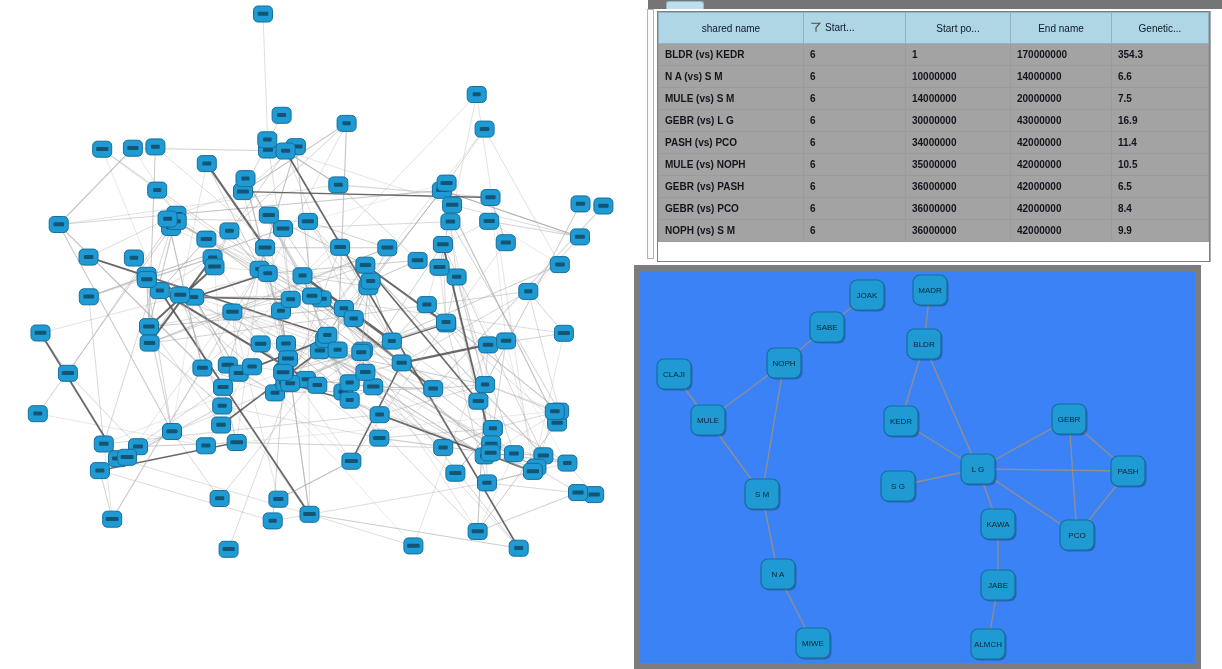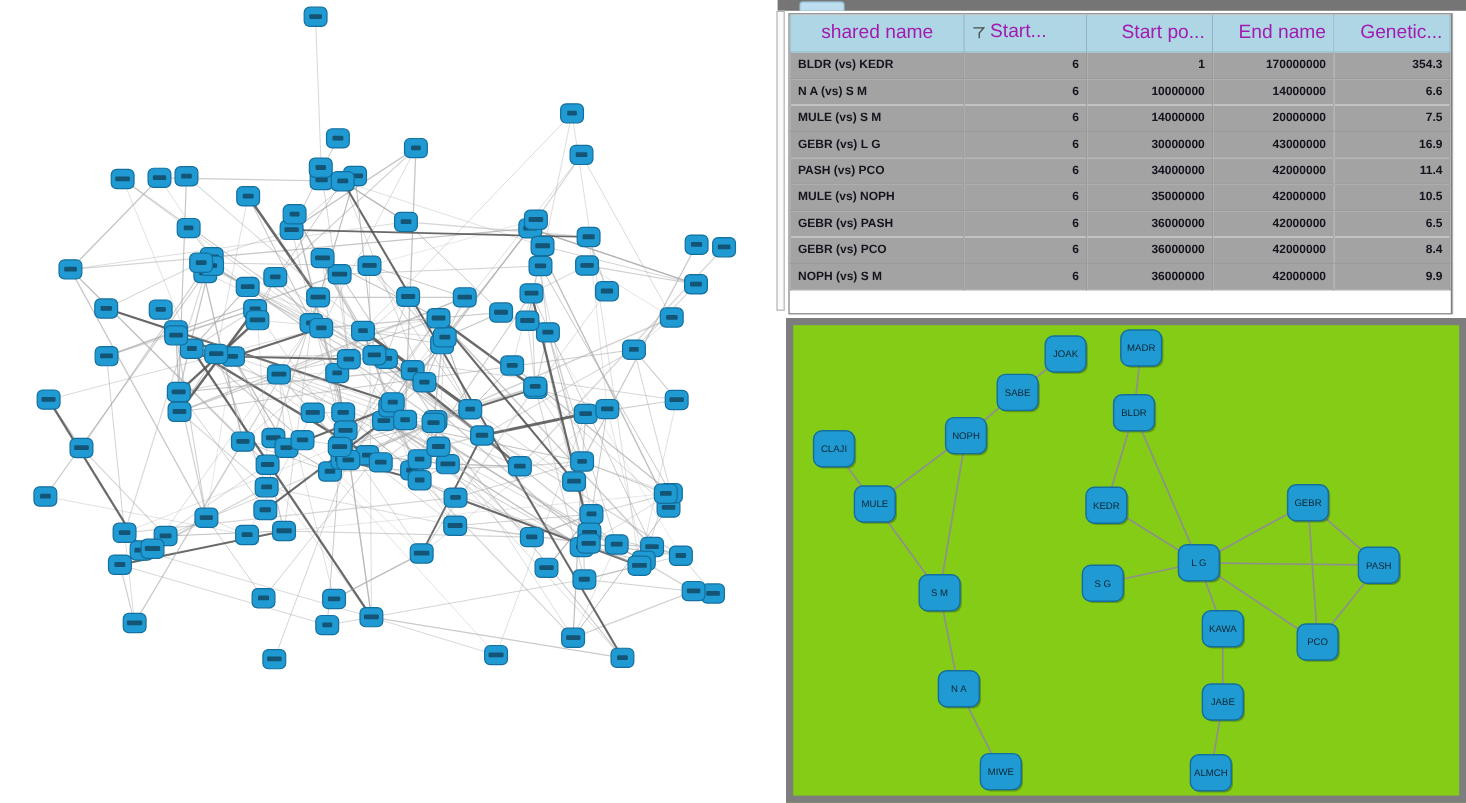--- a/index.html
+++ b/index.html
@@ -13,32 +13,32 @@
   
   .top-strip{position:absolute;left:648px;top:0;width:574px;height:9px;background:#757575;}
   .tab-stub{position:absolute;left:18px;top:1px;width:38px;height:8px;background:#bcdeee;
             border:1px solid #8fb9cb;border-bottom:none;border-radius:3px 3px 0 0;box-sizing:border-box;}
   
   .left-scrollbar{position:absolute;left:647px;top:9px;width:7px;height:250px;
                   background:#fafafa;border:1px solid #b5b5b5;box-sizing:border-box;}
   .table-wrap{position:absolute;left:657px;top:11px;width:553px;height:251px;
               background:#fff;border:1px solid #7f7f7f;box-sizing:border-box;overflow:hidden;}
   table{border-collapse:collapse;table-layout:fixed;width:550px;font-size:13px;color:#14141e;}
-  th{background:#aed6e4;height:30px;font-weight:normal;font-size:16px;color:#a21caf;
+  th{background:#aed6e4;height:30px;font-weight:normal;font-size:10px;color:#0f172a;
      border:1px solid #8fb3c0;padding:0 6px;white-space:nowrap;overflow:hidden;}
   td{height:21px;border:1px solid #9b9b9b;padding:0 6px;background:#a3a3a3;
      white-space:nowrap;overflow:hidden;font-size:10px;font-weight:bold;}
-  .al{text-align:left}.ar{text-align:right}.ac{text-align:center}
+  .al{text-align:left}.ar{}.ac{text-align:center}
   th .hwrap{display:inline-flex;align-items:center;gap:4px;}
   .funnel{flex:0 0 auto}
   .right-gutter{position:absolute;left:1210px;top:11px;width:12px;height:251px;
                 background:#fff;border-left:1px solid #aeaeae;box-sizing:border-box;}
   
-  .detail-panel{position:absolute;left:655px;top:265px;width:567px;height:404px;
-                background:#84cc16;border:6px solid #7d7d7d;box-sizing:border-box;}
+  .detail-panel{position:absolute;left:634px;top:265px;width:567px;height:404px;
+                background:#3b82f6;border:6px solid #7d7d7d;box-sizing:border-box;}
   .detail-panel svg{display:block}
 </style>
 </head>
 <body>
 
 <div class="overview-panel">
   <svg id="overview-svg" width="650" height="669" viewBox="0 0 650 669">
       <g>
         <line x1="263.0" y1="14.0" x2="268.0" y2="150.0" stroke="#a8a8a8" stroke-width="0.70" stroke-opacity="0.55"></line>
         <line x1="176.4" y1="214.3" x2="149.0" y2="326.7" stroke="#a8a8a8" stroke-width="1.12" stroke-opacity="0.64"></line>

